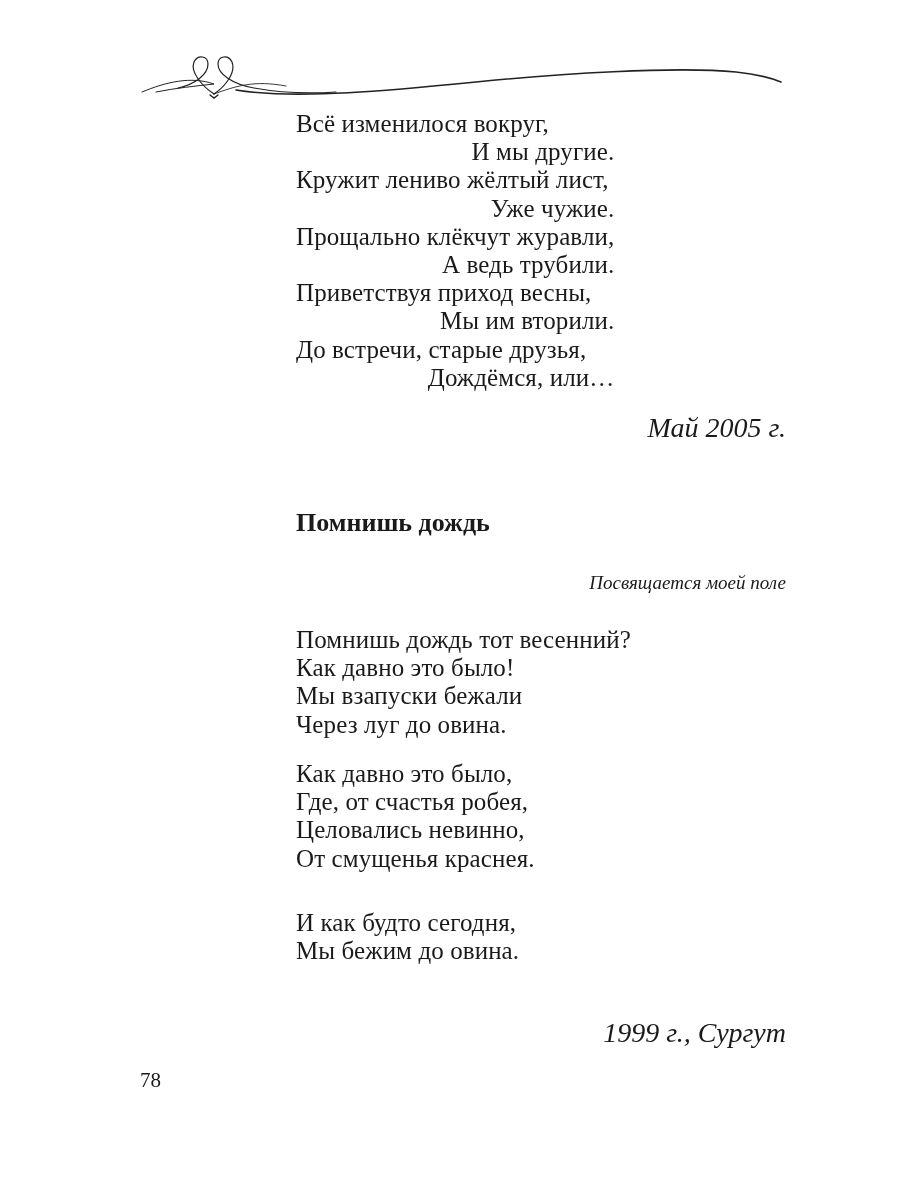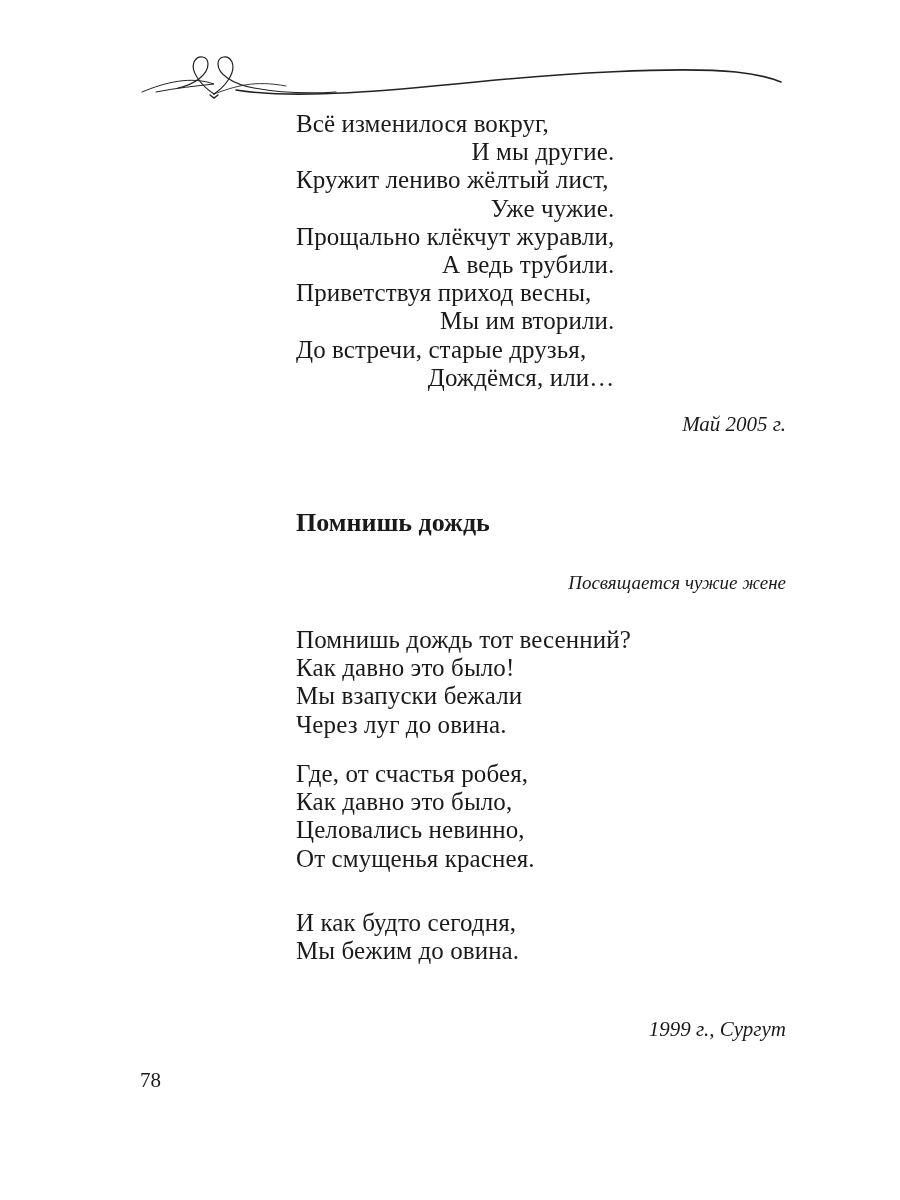--- a/index.html
+++ b/index.html
@@ -36,21 +36,21 @@
     }
     .line { display: block; white-space: nowrap; }
     .line.indent { padding-left: 65px; text-align: right; }
 
     #poem1 { top: 110px; }
 
     .right-italic {
       position: absolute;
       right: 114px;
       font-style: italic;
-      font-size: 21px;
+      font-size: 28px;
       white-space: nowrap;
     }
     #date1 { top: 412px; }
 
     .poem-title {
       position: absolute;
       left: 296px;
       top: 508px;
       font-weight: bold;
       font-size: 26px;
@@ -97,32 +97,32 @@
     <span class="line">Приветствуя приход весны,</span>
     <span class="line indent">Мы им вторили.</span>
     <span class="line">До встречи, старые друзья,</span>
     <span class="line indent">Дождёмся, или…</span>
   </div>
 
   <div class="right-italic" id="date1">Май 2005 г.</div>
 
   <div class="poem-title">Помнишь дождь</div>
 
-  <div class="right-italic" id="dedication">Посвящается чужие жене</div>
+  <div class="right-italic" id="dedication">Посвящается моей поле</div>
 
   <div class="text-block" id="stanza1">
     <span class="line">Помнишь дождь тот весенний?</span>
     <span class="line">Как давно это было!</span>
     <span class="line">Мы взапуски бежали</span>
     <span class="line">Через луг до овина.</span>
   </div>
 
   <div class="text-block" id="stanza2">
+    <span class="line">Как давно это было,</span>
     <span class="line">Где, от счастья робея,</span>
-    <span class="line">Как давно это было,</span>
     <span class="line">Целовались невинно,</span>
     <span class="line">От смущенья краснея.</span>
   </div>
 
   <div class="text-block" id="stanza3">
     <span class="line">И как будто сегодня,</span>
     <span class="line">Мы бежим до овина.</span>
   </div>
 
   <div class="right-italic" id="date2">1999 г., Сургут</div>

